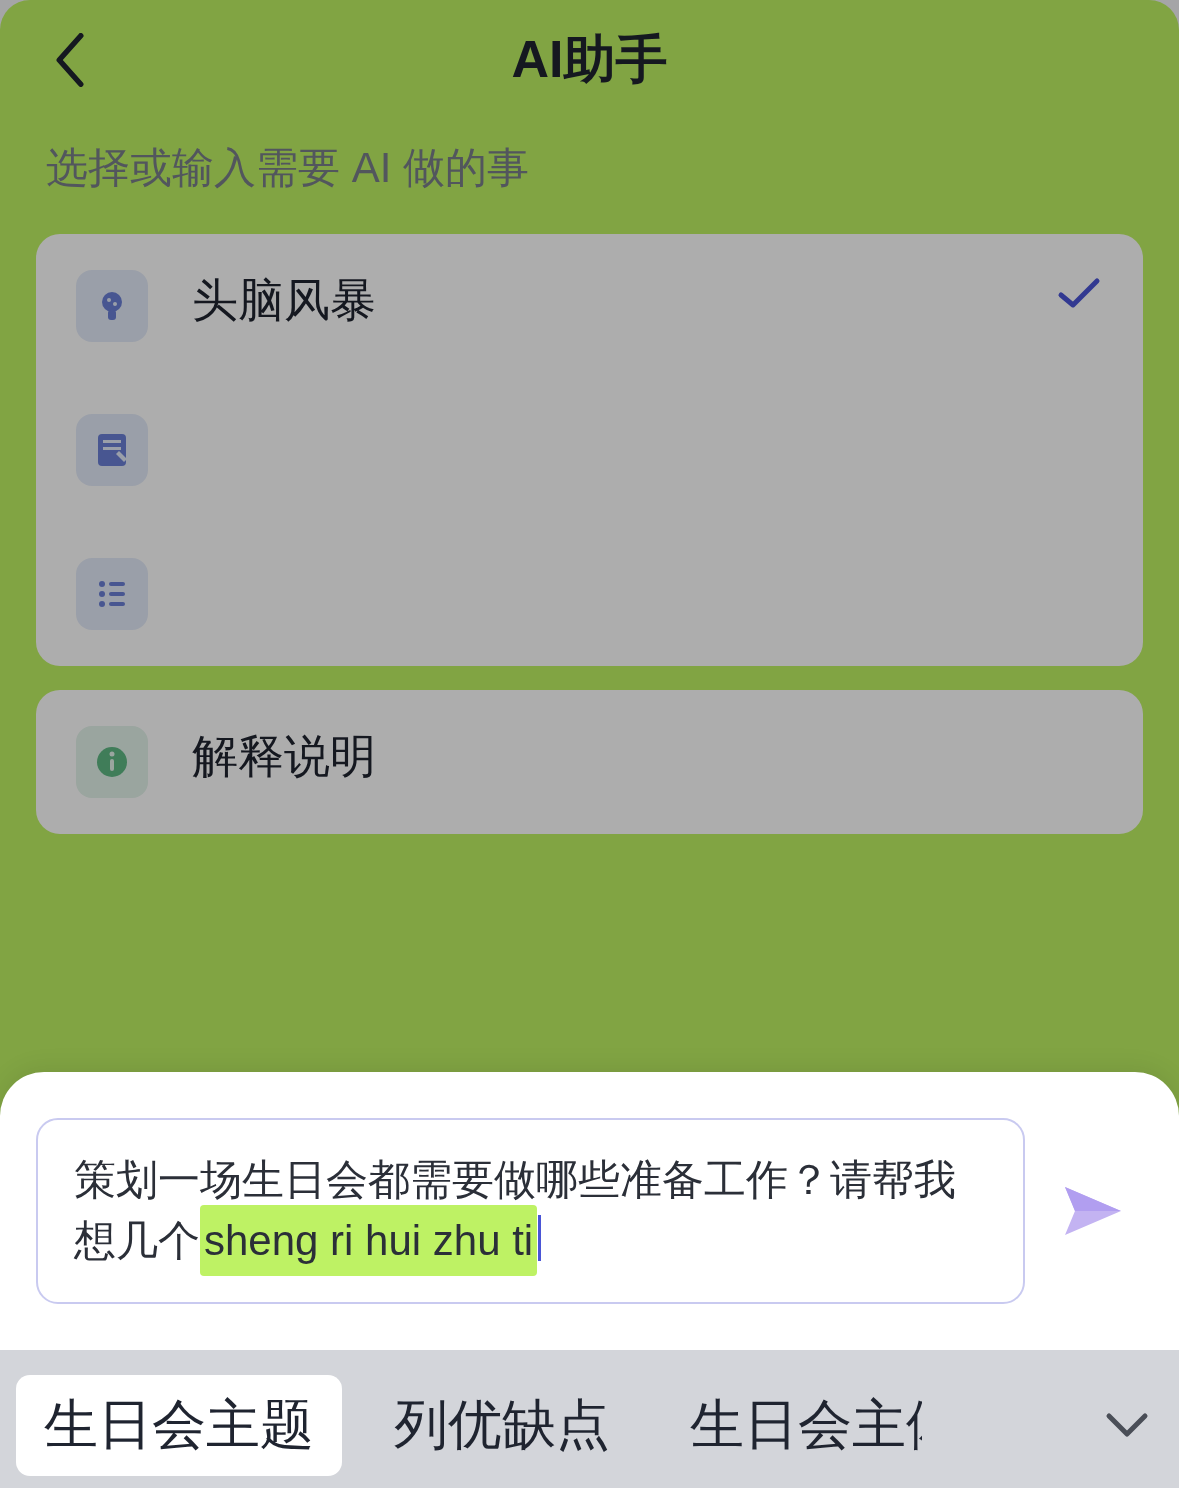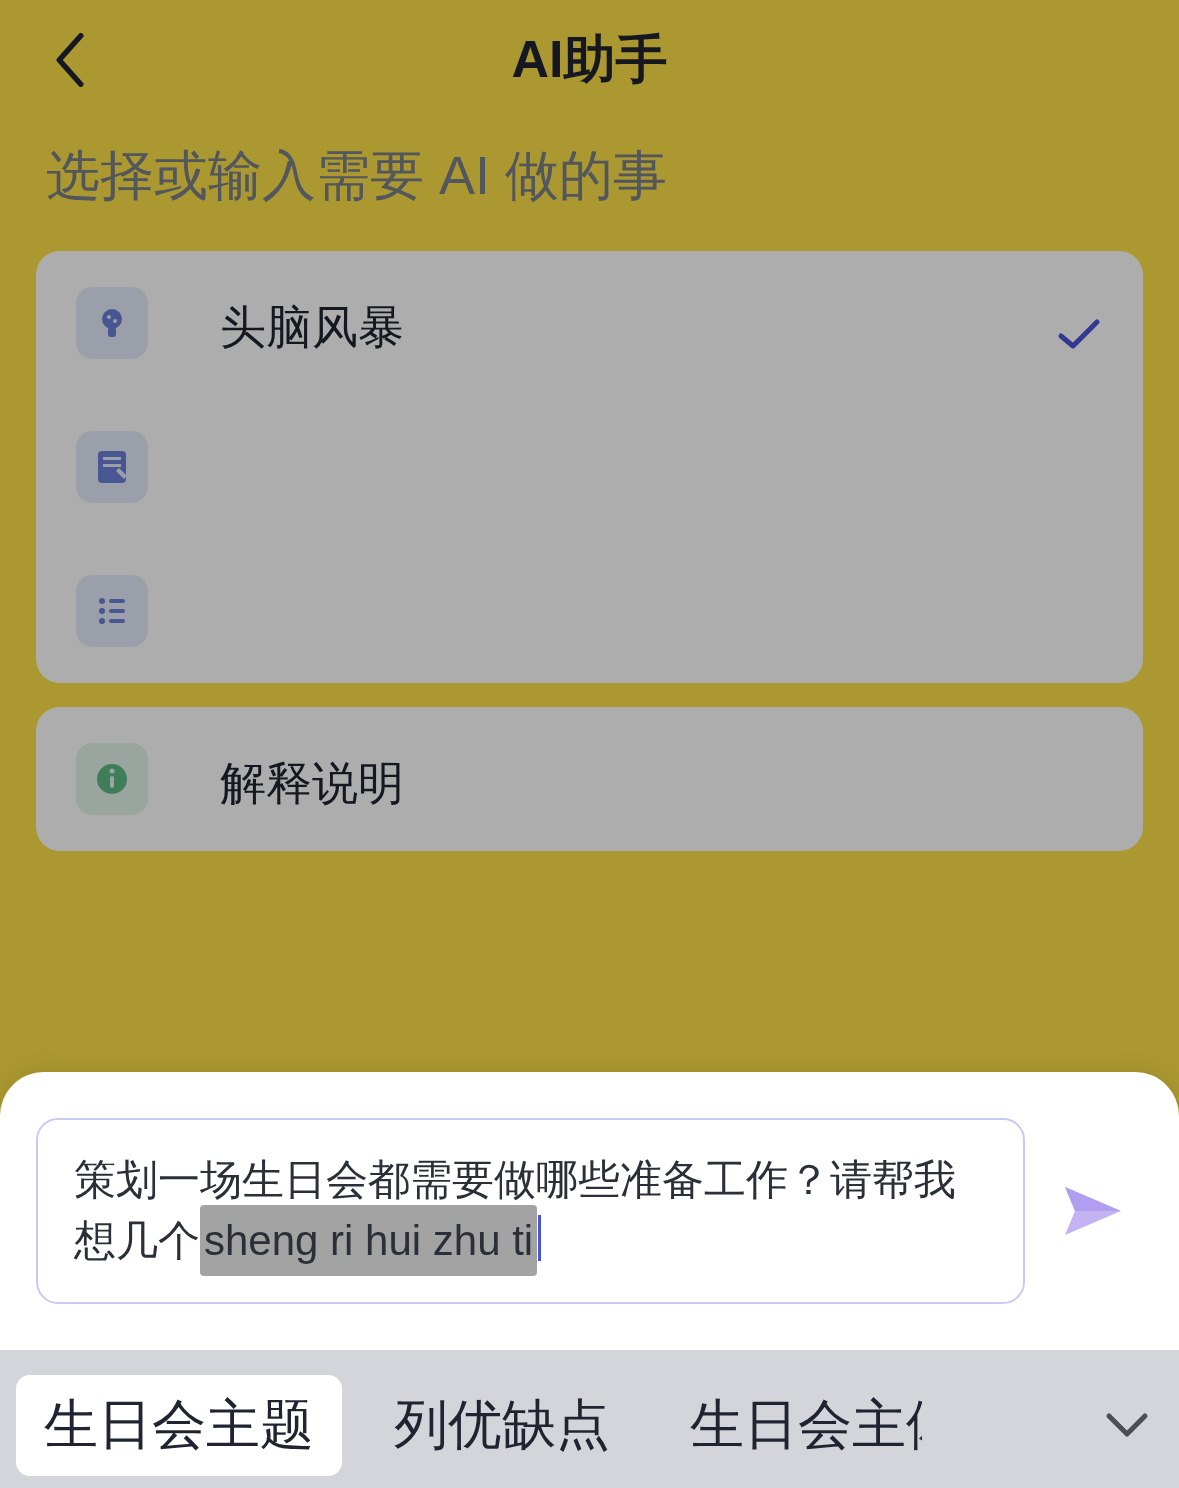--- a/index.html
+++ b/index.html
@@ -1,37 +1,37 @@
 <!DOCTYPE html>
 <html><head>
 <meta charset="utf-8">
 <style>
   * { box-sizing: border-box; margin: 0; padding: 0; }
   html, body { width: 1179px; height: 1488px; font-family: -apple-system, "PingFang SC", "Helvetica Neue", sans-serif; background: #f3f4f7; overflow: hidden; }
   .app { position: relative; width: 1179px; height: 1488px; background: #f3f4f7; }
-  .dim-layer { position: absolute; inset: 0; background: #fde047; }
+  .dim-layer { position: absolute; inset: 0; background: #bef264; border-radius: 30px; }
   .topbar { display: flex; align-items: center; height: 120px; padding: 0 40px; }
   .back { width: 60px; height: 60px; display: flex; align-items: center; justify-content: center; }
   .title { flex: 1; text-align: center; font-size: 52px; font-weight: 600; color: #1f2430; margin-left: -60px; }
-  .prompt-sub { font-size: 54px; color: #7a7f8a; padding: 20px 46px 28px; }
+  .prompt-sub { font-size: 42px; color: #7a7f8a; padding: 20px 46px 28px; }
   .card { margin: 10px 36px 24px; background: #ffffff; border-radius: 24px; overflow: hidden; }
   .card.second { margin-top: 24px; }
-  .option { display: flex; align-items: flex-end; padding: 36px 40px; gap: 28px; }
+  .option { display: flex; align-items: flex-start; padding: 36px 40px; }
   .opt-icon { width: 72px; height: 72px; border-radius: 16px; display: flex; align-items: center; justify-content: center; margin-right: 44px; }
   .opt-icon.blue { background: #e4ebf9; }
   .opt-icon.green { background: #e3f3ea; }
   .opt-label { font-size: 46px; color: #1f2430; font-weight: 500; flex: 1; }
   .check { width: 48px; height: 48px; display: flex; align-items: center; justify-content: center; }
   
   .scrim { position: absolute; inset: 0; background: rgba(0,0,0,0.32); }
   
   .sheet { position: absolute; left: 0; right: 0; bottom: 138px; background: #ffffff; border-top-left-radius: 44px; border-top-right-radius: 44px; padding: 46px 36px 46px 36px; display: flex; align-items: center; box-shadow: 0 -4px 24px rgba(0,0,0,0.08); }
   .input-wrap { flex: 1; border: 2px solid #c9caf0; border-radius: 22px; padding: 30px 36px; font-size: 42px; line-height: 1.45; color: #2b2f38; background: #ffffff; }
   .typed-prefix { color: #2b2f38; }
-  .ime-span { background: #a3a3a3; border-radius: 4px; padding: 12px 4px; color: #2b2f38; }
+  .ime-span { background: #bef264; border-radius: 4px; padding: 12px 4px; color: #2b2f38; }
   .caret { display: inline-block; width: 3px; height: 46px; background: #4a55d6; vertical-align: -6px; margin-left: 1px; }
   .send { width: 100px; display: flex; align-items: center; justify-content: center; margin-left: 18px; }
   
   .cand-bar { position: absolute; left: 0; right: 0; bottom: 0; height: 138px; background: #d3d5da; display: flex; align-items: center; padding: 12px 16px 0 16px; overflow: hidden; }
   .cand { font-size: 54px; color: #1f2430; padding: 14px 28px; white-space: nowrap; margin-right: 24px; }
   .cand.first { background: #ffffff; border-radius: 14px; }
   .cand-partial { overflow: hidden; max-width: 260px; }
   .expand { margin-left: auto; width: 72px; height: 72px; display: flex; align-items: center; justify-content: center; }
   
   svg { display: block; }

